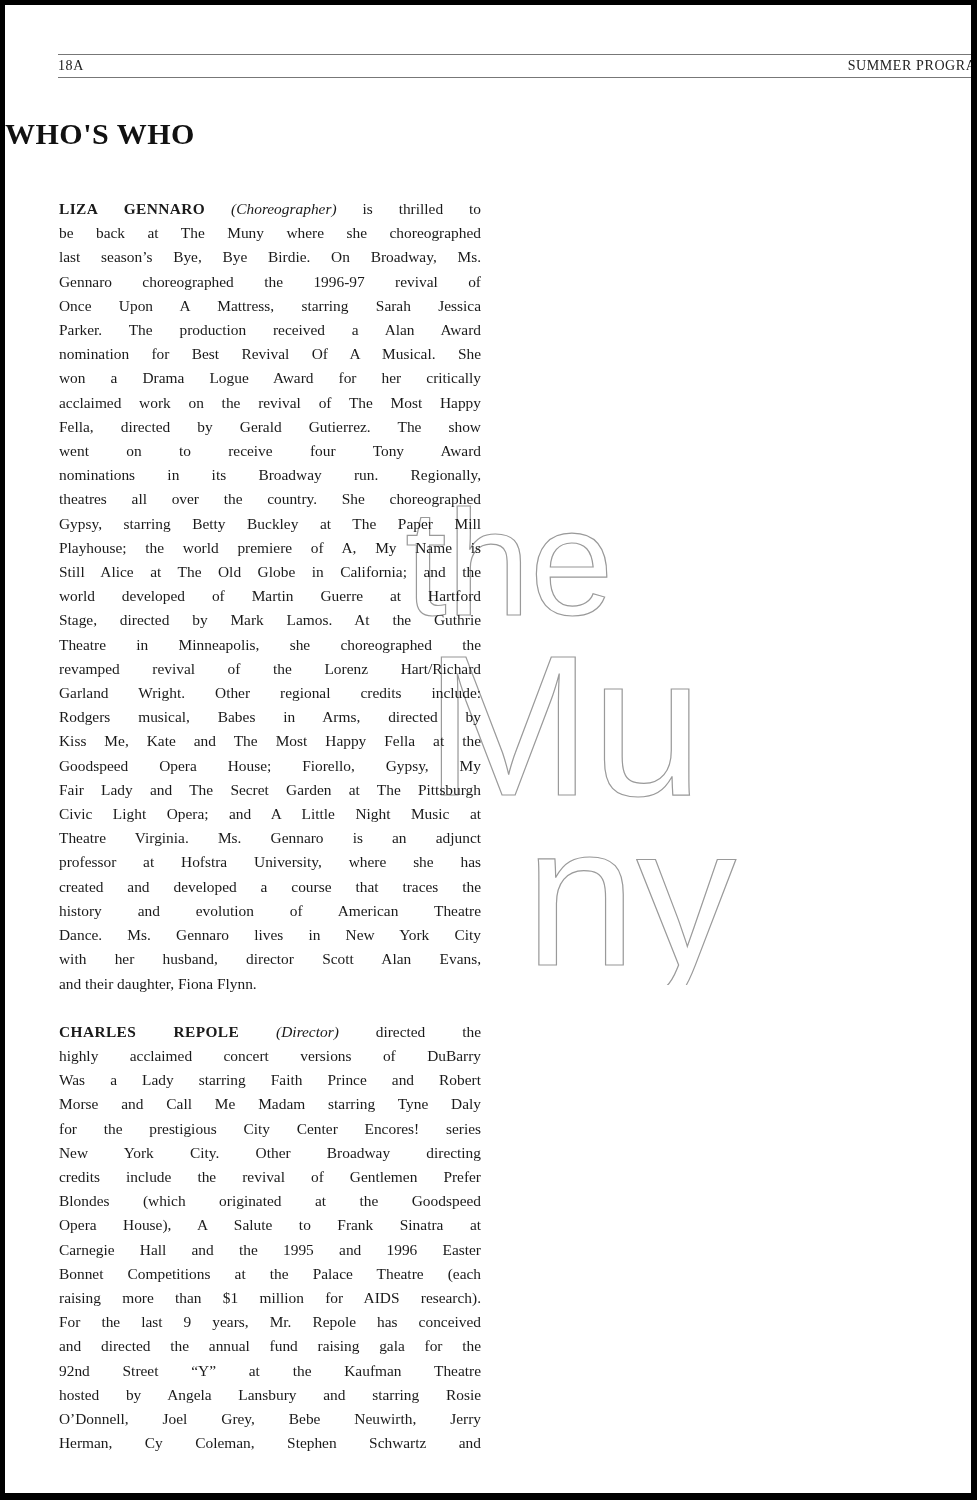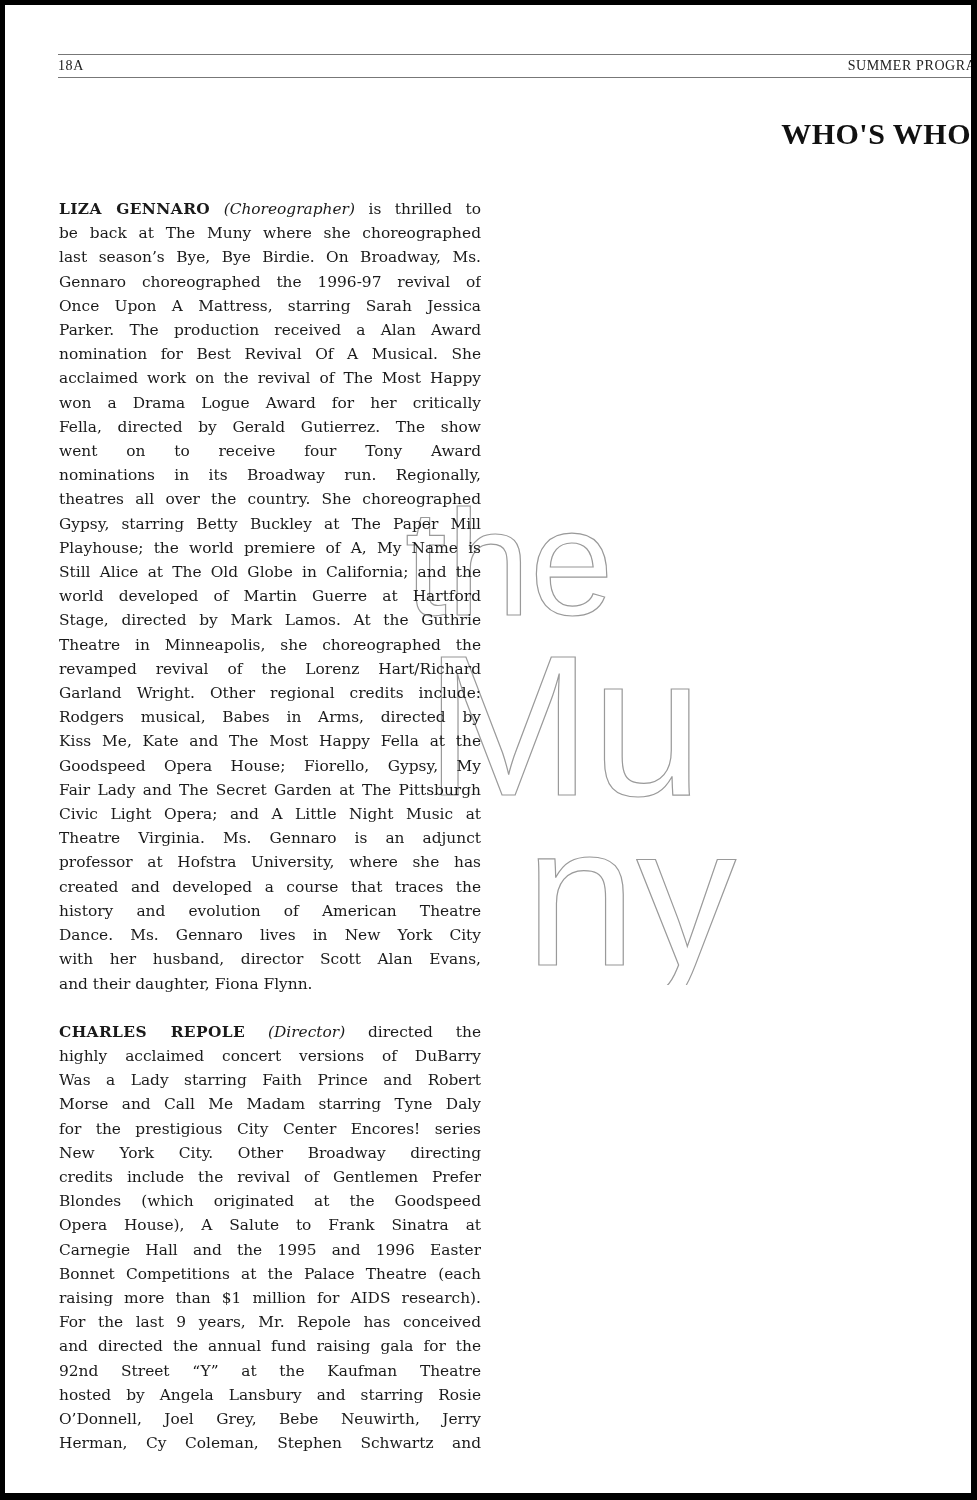--- a/index.html
+++ b/index.html
@@ -11,31 +11,30 @@
     position: absolute; left: 5px; top: 5px; width: 966px; height: 1488px;
     background: #fff; overflow: hidden;
   }
   .running-head {
     position: absolute; left: 53px; right: 58px; top: 49px; height: 22px;
     border-top: 1.5px solid #777; border-bottom: 1.5px solid #777;
     font-family: "Liberation Serif", serif; font-size: 14px; letter-spacing: 0.6px;
     color: #222; display: flex; justify-content: space-between; align-items: center;
   }
   .title {
-    position: absolute; left: 0; right: 0; top: 88px; text-align: right;
+    position: absolute; left: 0; right: 0; top: 88px; text-align: left;
     font-family: "Liberation Serif", serif; font-weight: bold; font-size: 30px; color: #111;
     letter-spacing: 0.5px;
-    padding-left: 36px;
   }
   .col {
     position: absolute; top: 134px; width: 422px;
     font-family: "DejaVu Serif", serif; font-size: 15.4px; line-height: 24.2px; color: #1a1a1a;
   }
   .col.left { left: 54px; }
-  .col p { margin: 0; text-align: justify; }
+  .col p { margin: 0; text-align: justify; font-family: Liberation Serif, serif; }
   .col p.gap { margin-top: 24px; }
   .name { font-weight: bold; letter-spacing: 0.4px; }
   .line { display: block; text-align: justify; text-align-last: justify; white-space: nowrap; overflow: hidden; }
   .line.last { text-align-last: left; }
   .watermark { position: absolute; left: 380px; top: 460px; width: 440px; height: 520px; pointer-events: none; }
   .watermark text {
     font-family: "Liberation Sans", sans-serif; fill: none; stroke: #9a9a9a; stroke-width: 1.2;
   }
   .content { position: relative; z-index: 2; }
 </style>
@@ -59,22 +58,22 @@
 
   <div class="col left content" id="col-left">
       <p>
         <span class="line"><span class="name">LIZA GENNARO</span> <i>(Choreographer)</i> <span>is thrilled to</span></span>
         <span class="line">be back at The Muny where she choreographed</span>
         <span class="line">last season’s Bye, Bye Birdie. On Broadway, Ms.</span>
         <span class="line">Gennaro choreographed the 1996-97 revival of</span>
         <span class="line">Once Upon A Mattress, starring Sarah Jessica</span>
         <span class="line">Parker. The production received a Alan Award</span>
         <span class="line">nomination for Best Revival Of A Musical. She</span>
+        <span class="line">won a Drama Logue Award for her critically</span>
         <span class="line">acclaimed work on the revival of The Most Happy</span>
-        <span class="line">won a Drama Logue Award for her critically</span>
         <span class="line">Fella, directed by Gerald Gutierrez. The show</span>
         <span class="line">went on to receive four Tony Award</span>
         <span class="line">nominations in its Broadway run. Regionally,</span>
         <span class="line">theatres all over the country. She choreographed</span>
         <span class="line">Gypsy, starring Betty Buckley at The Paper Mill</span>
         <span class="line">Playhouse; the world premiere of A, My Name is</span>
         <span class="line">Still Alice at The Old Globe in California; and the</span>
         <span class="line">world developed of Martin Guerre at Hartford</span>
         <span class="line">Stage, directed by Mark Lamos. At the Guthrie</span>
         <span class="line">Theatre in Minneapolis, she choreographed the</span>

